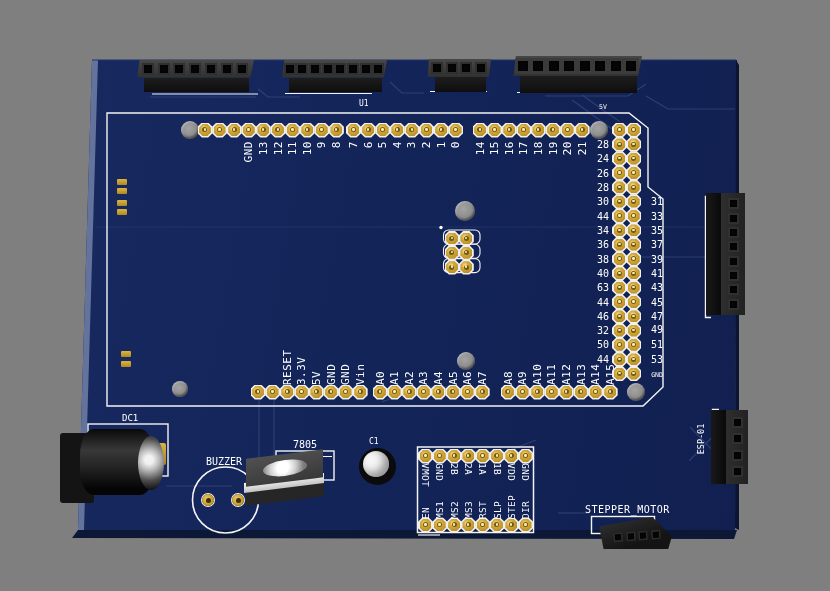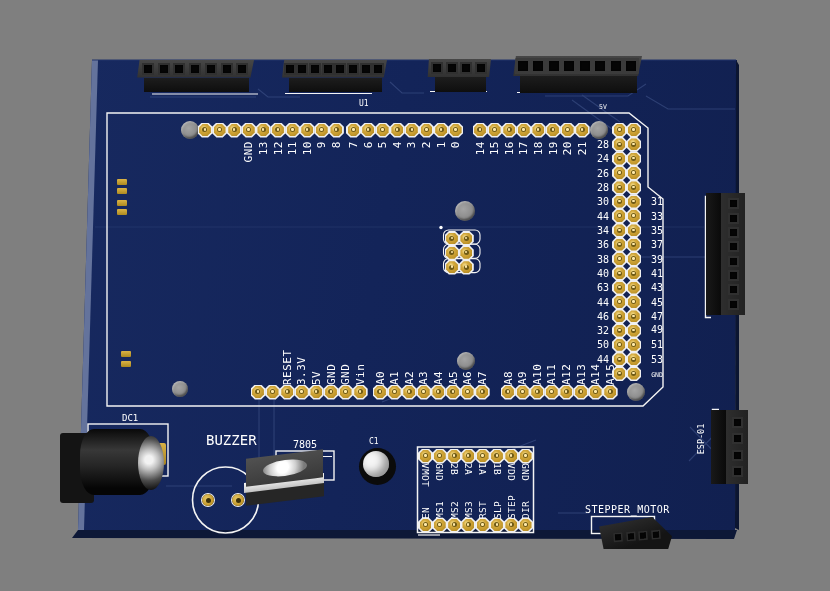--- a/index.html
+++ b/index.html
@@ -699,18 +699,18 @@
         <span class="sock"></span>
         <span class="sock"></span>
         <span class="sock"></span>
         <span class="sock"></span>
       </div>
   </div>
 
   <div class="slabel" style="left:359px;top:99px;font-size:8px">U1</div>
   <div class="slabel" style="left:599px;top:103px;font-size:6.5px">5V</div>
   <div class="slabel" style="left:122px;top:413px;font-size:9px">DC1</div>
-  <div class="slabel" style="left:206px;top:432px;font-size:14px">BUZZER</div>
+  <div class="slabel" style="left:206px;top:456px;font-size:10px">BUZZER</div>
   <div class="slabel" style="left:293px;top:439px;font-size:10px">7805</div>
   <div class="slabel" style="left:369px;top:437px;font-size:8px">C1</div>
   <div class="slabel" style="left:585px;top:504px;font-size:10px;letter-spacing:.5px">STEPPER_MOTOR</div>
   <div class="slabel" style="left:672px;top:434px;width:58px;text-align:center;font-size:8.5px;transform:rotate(-90deg)">ESP-01</div>
 </div>
 
 </body></html>

